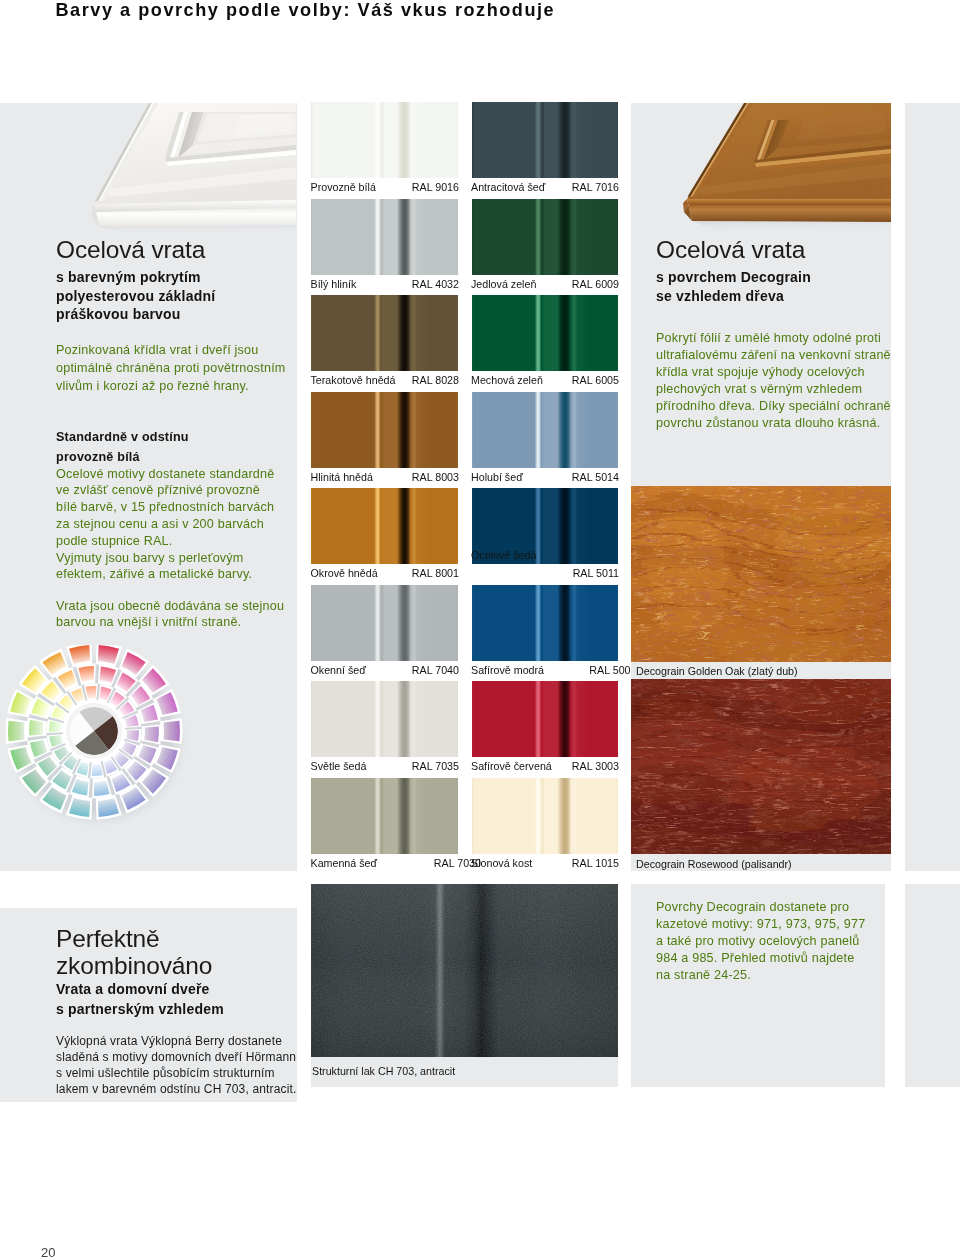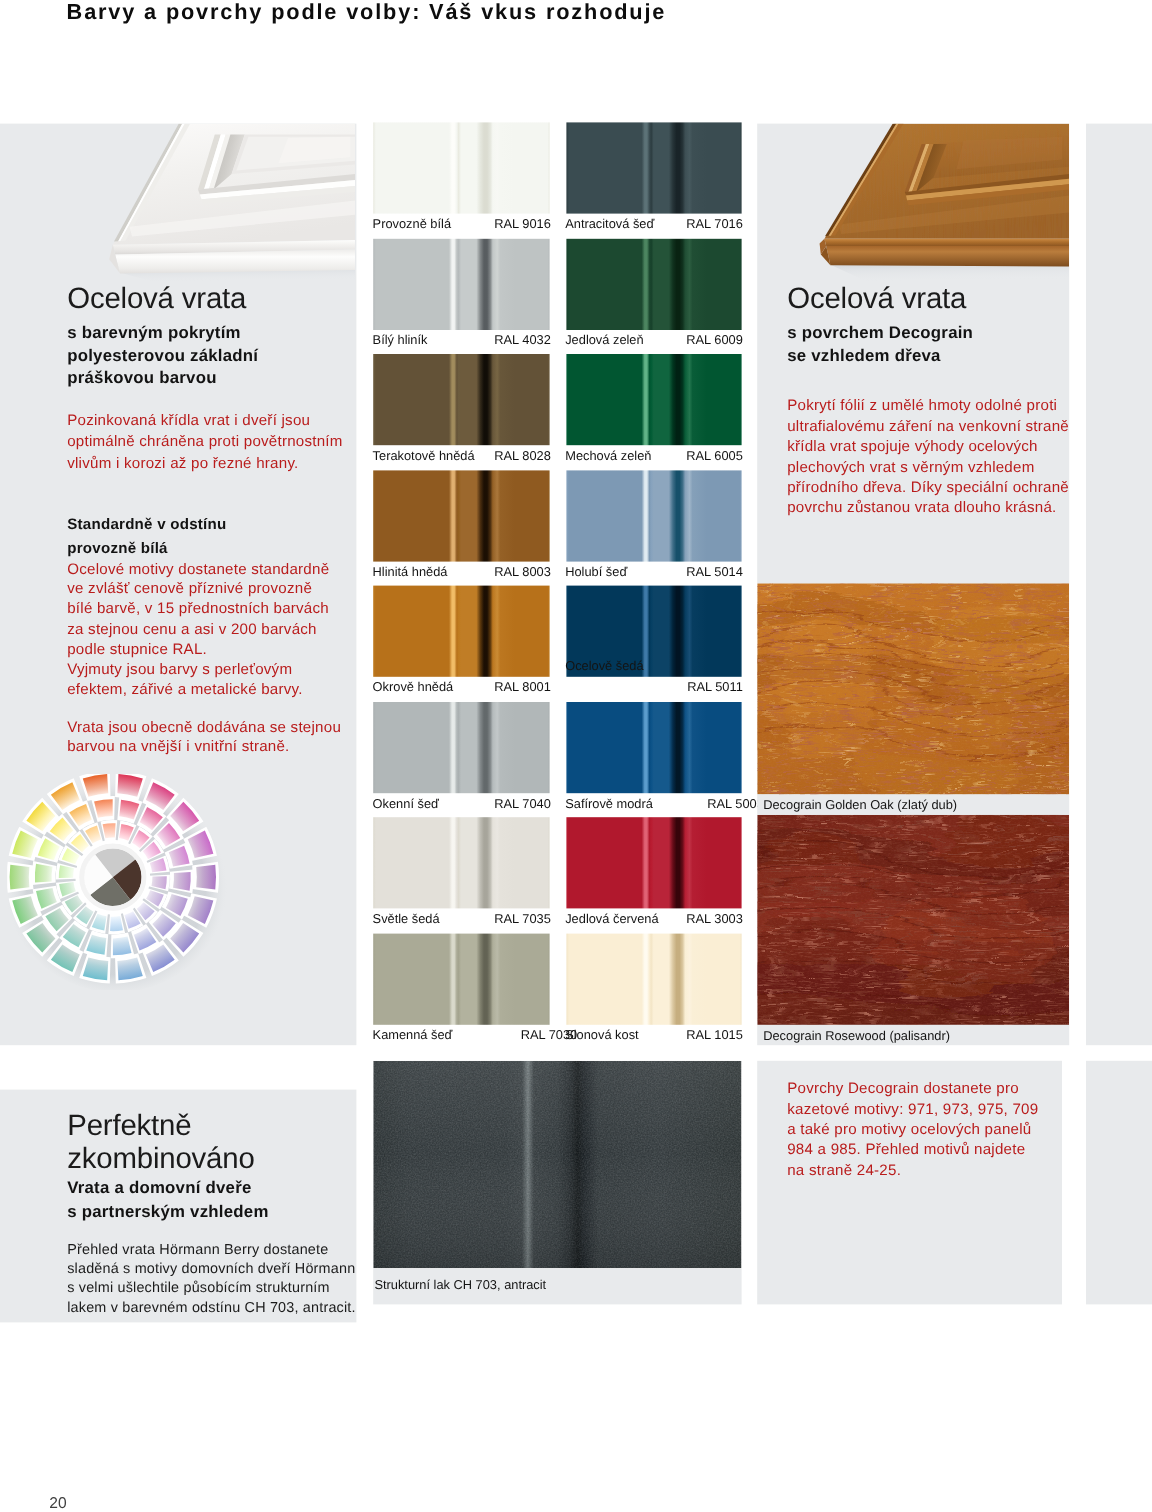--- a/index.html
+++ b/index.html
@@ -4,21 +4,21 @@
 <style>
   *{box-sizing:border-box;margin:0;padding:0}
   html,body{width:960px;height:1260px}
   body{background:#fff;font-family:"Liberation Sans",sans-serif;color:#1b1b1b;
        position:relative;overflow:hidden;-webkit-font-smoothing:antialiased}
   .abs{position:absolute}
   #page-title{left:55.5px;top:0px;font-size:18.1px;font-weight:bold;letter-spacing:1.54px;color:#0d0d0d}
   .panel{position:absolute;background:#e8eaec}
   .h-big{font-size:24.5px;font-weight:normal;color:#1b1b1b;letter-spacing:-.15px;line-height:28px;white-space:nowrap}
   .h-sub{font-size:14px;font-weight:bold;color:#131313;line-height:18.5px;letter-spacing:.2px;white-space:nowrap}
-  .body-t{font-size:12.6px;font-weight:normal;color:#b91c1c;line-height:18px;letter-spacing:.2px;white-space:nowrap}
+  .body-t{font-size:12.6px;font-weight:normal;color:#4d7c0f;line-height:18px;letter-spacing:.2px;white-space:nowrap}
   .body-b{font-size:12.6px;font-weight:bold;color:#131313;line-height:18px;letter-spacing:.2px;white-space:nowrap}
   .sw{position:absolute}
   .sw-cap{position:absolute;font-size:10.7px;color:#141414;letter-spacing:0;white-space:nowrap;line-height:12px}
   .cap-r{text-align:right}
   .body-s{font-size:12px;font-weight:normal;color:#1b1b1b;line-height:16px;letter-spacing:.15px;white-space:nowrap}
   #page-number{left:41px;top:1245px;font-size:13px;color:#3f3f3f}
 </style>
 </head>
 <body>
 
@@ -538,21 +538,21 @@
   <div class="sw" style="left:311px;top:584.6px;width:146.5px;height:76px;background:linear-gradient(90deg,#aab0b1 0%,#b1b7b8 1.5%,#b1b7b8 43.0%,#e6eae9 44.7%,#e6eae9 46.0%,#b1b7b8 47.4%,#aab0b1 48.4%,#b9bfc0 49.8%,#b9bfc0 58.5%,#82888a 60.8%,#63696b 62.8%,#63696b 64.6%,#82888a 66.4%,#b5bbbc 67.8%,#c3c8c9 70.3%,#b5bbbc 72.0%,#b1b7b8 80%,#b1b7b8 99%,#aab0b1 100%)"></div>
   <div class="sw-cap" style="left:310.5px;top:663.6px">Okenní šeď</div>
   <div class="sw-cap cap-r" style="left:311px;top:663.6px;width:148.0px">RAL 7040</div>
   <div class="sw" style="left:471.5px;top:584.6px;width:146px;height:76px;background:linear-gradient(90deg,#0b5288 0%,#084c80 1.5%,#084c80 43.0%,#5b9ccc 44.7%,#5b9ccc 46.0%,#084c80 47.4%,#0b5288 48.4%,#15598c 49.8%,#15598c 58.5%,#042c4b 60.8%,#021727 62.8%,#021727 64.6%,#042c4b 66.4%,#0f5286 67.8%,#24679a 70.3%,#0f5286 72.0%,#084c80 80%,#084c80 99%,#0b5288 100%)"></div>
   <div class="sw-cap" style="left:471.0px;top:663.6px">Safírově modrá</div>
   <div class="sw-cap cap-r" style="left:471.5px;top:663.6px;width:165px">RAL 5003</div>
   <div class="sw" style="left:311px;top:681.1px;width:146.5px;height:76px;background:linear-gradient(90deg,#dddacf 0%,#e3e0d9 1.5%,#e3e0d9 43.0%,#f7f6f1 44.7%,#f7f6f1 46.0%,#e3e0d9 47.4%,#dddacf 48.4%,#e6e4dd 49.8%,#e6e4dd 58.5%,#bfbdb4 60.8%,#a7a59b 62.8%,#a7a59b 64.6%,#bfbdb4 66.4%,#e5e2db 67.8%,#eae7e1 70.3%,#e5e2db 72.0%,#e3e0d9 80%,#e3e0d9 99%,#dddacf 100%)"></div>
   <div class="sw-cap" style="left:310.5px;top:760.1px">Světle šedá</div>
   <div class="sw-cap cap-r" style="left:311px;top:760.1px;width:148.0px">RAL 7035</div>
   <div class="sw" style="left:471.5px;top:681.1px;width:146px;height:76px;background:linear-gradient(90deg,#b91b30 0%,#b1182d 1.5%,#b1182d 43.0%,#e06275 44.7%,#e06275 46.0%,#b1182d 47.4%,#b91b30 48.4%,#b92439 49.8%,#b92439 58.5%,#680c18 60.8%,#37040a 62.8%,#37040a 64.6%,#680c18 66.4%,#b51e33 67.8%,#c13145 70.3%,#b51e33 72.0%,#b1182d 80%,#b1182d 99%,#b91b30 100%)"></div>
-  <div class="sw-cap" style="left:471.0px;top:760.1px">Jedlová červená</div>
+  <div class="sw-cap" style="left:471.0px;top:760.1px">Safírově červená</div>
   <div class="sw-cap cap-r" style="left:471.5px;top:760.1px;width:147.5px">RAL 3003</div>
   <div class="sw" style="left:311px;top:777.6px;width:146.5px;height:76px;background:linear-gradient(90deg,#a4a48f 0%,#aaaa96 1.5%,#aaaa96 43.0%,#d9d9cb 44.7%,#d9d9cb 46.0%,#aaaa96 47.4%,#a4a48f 48.4%,#b2b29e 49.8%,#b2b29e 58.5%,#80806e 60.8%,#636354 62.8%,#636354 64.6%,#80806e 66.4%,#aeae9a 67.8%,#babaa8 70.3%,#aeae9a 72.0%,#aaaa96 80%,#aaaa96 99%,#a4a48f 100%)"></div>
   <div class="sw-cap" style="left:310.5px;top:856.6px">Kamenná šeď</div>
   <div class="sw-cap cap-r" style="left:311px;top:856.6px;width:170px">RAL 7030</div>
   <div class="sw" style="left:471.5px;top:777.6px;width:146px;height:76px;background:linear-gradient(90deg,#f3e5c6 0%,#faeed4 1.5%,#faeed4 43.0%,#fffbf0 44.7%,#fffbf0 46.0%,#faeed4 47.4%,#f3e5c6 48.4%,#fbf0d8 49.8%,#fbf0d8 58.5%,#dbc8a1 60.8%,#c6ae7f 62.8%,#c6ae7f 64.6%,#dbc8a1 66.4%,#faefd6 67.8%,#fcf2de 70.3%,#faefd6 72.0%,#faeed4 80%,#faeed4 99%,#f3e5c6 100%)"></div>
   <div class="sw-cap" style="left:471.0px;top:856.6px">Slonová kost</div>
   <div class="sw-cap cap-r" style="left:471.5px;top:856.6px;width:147.5px">RAL 1015</div>
 </div>
 
 <div class="panel" style="left:631px;top:103px;width:260px;height:768px">
@@ -764,21 +764,21 @@
   <div class="sw-cap" style="left:5px;top:755px">Decograin Rosewood (palisandr)</div>
 </div>
 
 <div class="panel" style="left:905px;top:103px;width:55px;height:768px"></div>
 
 <div class="panel" style="left:0;top:908px;width:296.5px;height:194px">
   <div class="abs h-big" style="left:56px;top:17px">Perfektně</div>
   <div class="abs h-big" style="left:56px;top:44px">zkombinováno</div>
   <div class="abs h-sub" style="left:56px;top:72px">Vrata a domovní dveře</div>
   <div class="abs h-sub" style="left:56px;top:91.5px">s partnerským vzhledem</div>
-  <div class="abs body-s" style="left:56px;top:125px">Přehled vrata Hörmann Berry dostanete</div>
+  <div class="abs body-s" style="left:56px;top:125px">Výklopná vrata Výklopná Berry dostanete</div>
   <div class="abs body-s" style="left:56px;top:141px">sladěná s motivy domovních dveří Hörmann</div>
   <div class="abs body-s" style="left:56px;top:157px">s velmi ušlechtile působícím strukturním</div>
   <div class="abs body-s" style="left:56px;top:173px">lakem v barevném odstínu CH 703, antracit.</div>
 </div>
 
 <div class="abs" style="left:311px;top:884px;width:306.5px;height:173px;overflow:hidden">
 <svg width="307" height="173" viewBox="0 0 307 173" xmlns="http://www.w3.org/2000/svg">
 <defs>
 <linearGradient id="stg" x1="0" y1="0" x2="1" y2="0">
  <stop offset="0" stop-color="#2f3638"></stop>
@@ -814,21 +814,21 @@
 <rect width="307" height="173" filter="url(#stn2)"></rect>
 <rect width="307" height="173" fill="url(#stv)"></rect>
 </svg>
 
 </div>
 <div class="panel" style="left:311px;top:1057px;width:306.5px;height:30px"></div>
 <div class="sw-cap" style="left:312px;top:1065px">Strukturní lak CH 703, antracit</div>
 
 <div class="panel" style="left:631px;top:884px;width:254px;height:203px">
   <div class="abs body-t" style="left:25px;top:14px">Povrchy Decograin dostanete pro</div>
-  <div class="abs body-t" style="left:25px;top:31px">kazetové motivy: 971, 973, 975, 709</div>
+  <div class="abs body-t" style="left:25px;top:31px">kazetové motivy: 971, 973, 975, 977</div>
   <div class="abs body-t" style="left:25px;top:48px">a také pro motivy ocelových panelů</div>
   <div class="abs body-t" style="left:25px;top:65px">984 a 985. Přehled motivů najdete</div>
   <div class="abs body-t" style="left:25px;top:82px">na straně 24-25.</div>
 </div>
 
 <div class="panel" style="left:905px;top:884px;width:55px;height:203px"></div>
 
 <div class="abs" id="page-number">20</div>
 
 </body></html>

